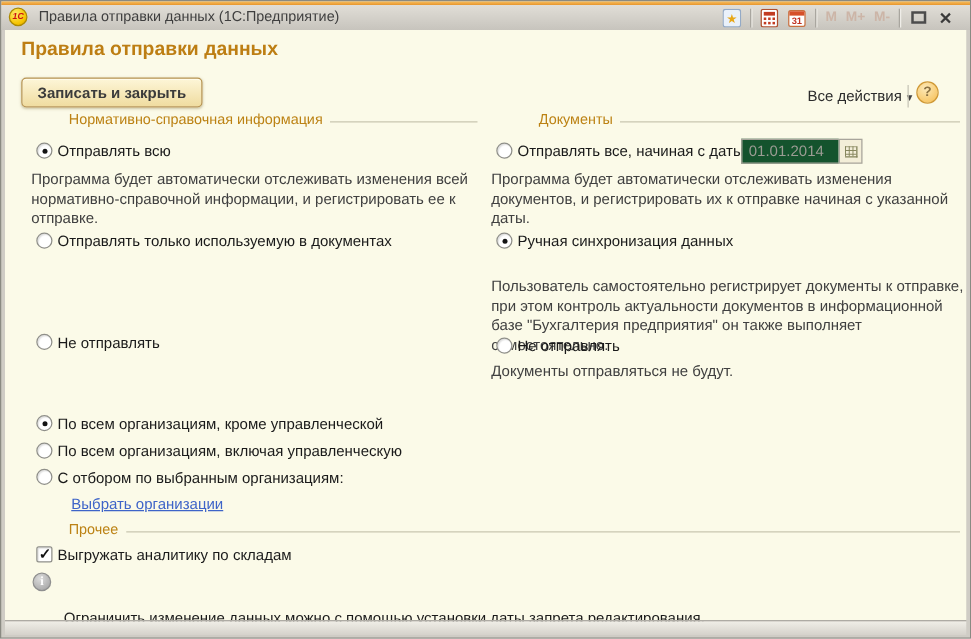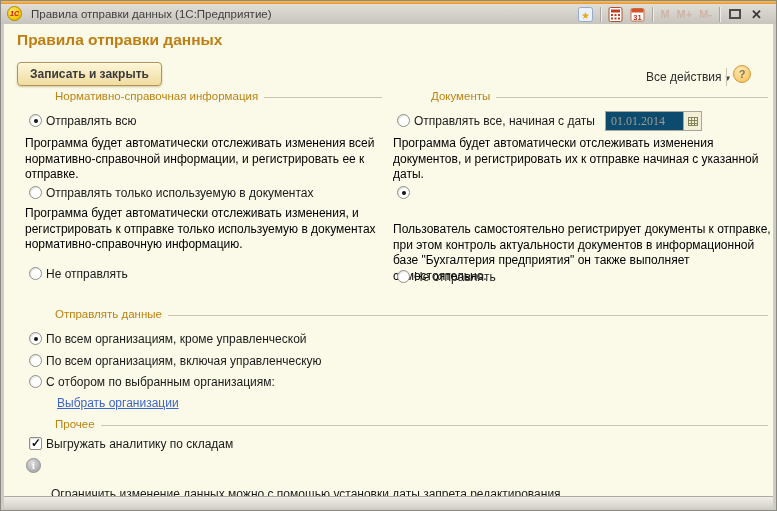--- a/index.html
+++ b/index.html
@@ -52,40 +52,40 @@
   .opt { position:absolute; display:flex; align-items:center; gap:4px; height:15px; cursor:default; }
   .radio { width:13px; height:13px; border:1px solid #8f8f89; border-radius:50%; background:#fff;
            position:relative; flex:none; box-shadow:inset 1px 1px 1px rgba(0,0,0,.12); }
   .radio.on::after { content:""; position:absolute; left:3.5px; top:3.5px; width:4px; height:4px;
                      border-radius:50%; background:#141414; }
   .checkbox { width:13px; height:13px; border:1px solid #8f8f89; border-radius:2px; background:#fff;
               position:relative; flex:none; box-shadow:inset 1px 1px 1px rgba(0,0,0,.12); }
   .checkbox.on::after { content:"\2713"; position:absolute; left:1px; top:-2px; font-size:12px;
                         font-weight:bold; color:#111; }
   .opt-label { font-size:12px; color:#1a1a1a; white-space:nowrap; }
-  .desc { position:absolute; font-size:12px; line-height:15.5px; color:#000000; }
+  .desc { position:absolute; font-size:12px; line-height:15.5px; color:#404040; }
   .link { position:absolute; font-size:12px; color:#3e64c8; text-decoration:underline; cursor:pointer; white-space:nowrap;margin-left:20px; }
 
   .p-nsi-r1 { left:25px; top:89px; }
   .p-nsi-d1 { left:21px; top:112px; width:362px; }
   .p-nsi-r2 { left:25px; top:161px; }
   .p-nsi-d2 { left:21px; top:182px; width:362px; }
   .p-nsi-r3 { left:25px; top:242px; }
   .p-nsi-d3 { left:21px; top:263px; width:362px; }
 
   .p-doc-r1 { left:393px; top:89px; }
   .p-doc-d1 { left:389px; top:112px; width:372px; }
   .p-doc-r2 { left:393px; top:161px; }
   .p-doc-d2 { left:389px; top:182px; width:378px;margin-top:16px; }
   .p-doc-r3 { left:393px; top:245px; }
   .p-doc-d3 { left:389px; top:266px; width:372px; }
 
   .datefield { position:absolute; left:589px; top:87px; height:20px; display:flex; }
   .dateinput { width:78px; height:20px; border:1px solid #a8a59c; border-right:none; padding:0 5px;
-               font-family:Liberation Serif, serif; font-size:12px; color:#9c9c94; background:#0c4a6e;margin-left:12px; }
+               font-family:Liberation Sans, sans-serif; font-size:12px; color:#9c9c94; background:#14532d; }
   .datepick { width:19px; height:20px; border:1px solid #a8a59c; background:#f3eed8;
               display:flex; align-items:center; justify-content:center; cursor:pointer; }
   .datepick-grid { width:10px; height:9px; border-right:1px solid #83835a; border-bottom:1px solid #83835a;
                    background-image:linear-gradient(to right,#83835a 1px,transparent 1px),
                                     linear-gradient(to bottom,#83835a 1px,transparent 1px);
                    background-size:3px 3px; }
 
   .p-send-r1 { left:25px; top:307px; }
   .p-send-r2 { left:25px; top:329px; }
   .p-send-r3 { left:25px; top:350px; }
@@ -169,21 +169,20 @@
     </div>
     <div class="opt p-nsi-r1">
       <span class="radio on"></span>
       <span class="opt-label">Отправлять всю</span>
     </div>
     <div class="desc p-nsi-d1">Программа будет автоматически отслеживать изменения всей нормативно-справочной информации, и регистрировать ее к отправке.</div>
     <div class="opt p-nsi-r2">
       <span class="radio"></span>
       <span class="opt-label">Отправлять только используемую в документах</span>
     </div>
-    <div class="desc p-nsi-d2">Программа будет автоматически отслеживать изменения, и регистрировать к отправке только используемую в документах нормативно-справочную информацию.</div>
     <div class="opt p-nsi-r3">
       <span class="radio"></span>
       <span class="opt-label">Не отправлять</span>
     </div>
 
     <div class="ghead g-doc">
       <span class="glabel">Документы</span>
       <span class="gline"></span>
     </div>
     <div class="opt p-doc-r1">
@@ -192,31 +191,29 @@
     </div>
     <div class="datefield">
       <input class="dateinput" readonly="" value="01.01.2014" style="">
       <span class="datepick">
         <span class="datepick-grid"></span>
       </span>
     </div>
     <div class="desc p-doc-d1">Программа будет автоматически отслеживать изменения документов, и регистрировать их к отправке начиная с указанной даты.</div>
     <div class="opt p-doc-r2">
       <span class="radio on"></span>
+      <span class="opt-label">Ручная синхронизация данных</span>
     </div>
     <div class="desc p-doc-d2">Пользователь самостоятельно регистрирует документы к отправке, при этом контроль актуальности документов в информационной базе "Бухгалтерия предприятия" он также выполняет самостоятельно.</div>
     <div class="opt p-doc-r3">
       <span class="radio"></span>
       <span class="opt-label">Не отправлять</span>
     </div>
-
-    <div class="ghead g-send">
-      <span class="glabel">Отправлять данные</span>
-      <span class="gline"></span>
-    </div>
+    <div class="desc p-doc-d3">Документы отправляться не будут.</div>
+
     <div class="opt p-send-r1">
       <span class="radio on"></span>
       <span class="opt-label">По всем организациям, кроме управленческой</span>
     </div>
     <div class="opt p-send-r2">
       <span class="radio"></span>
       <span class="opt-label">По всем организациям, включая управленческую</span>
     </div>
     <div class="opt p-send-r3">
       <span class="radio"></span>

